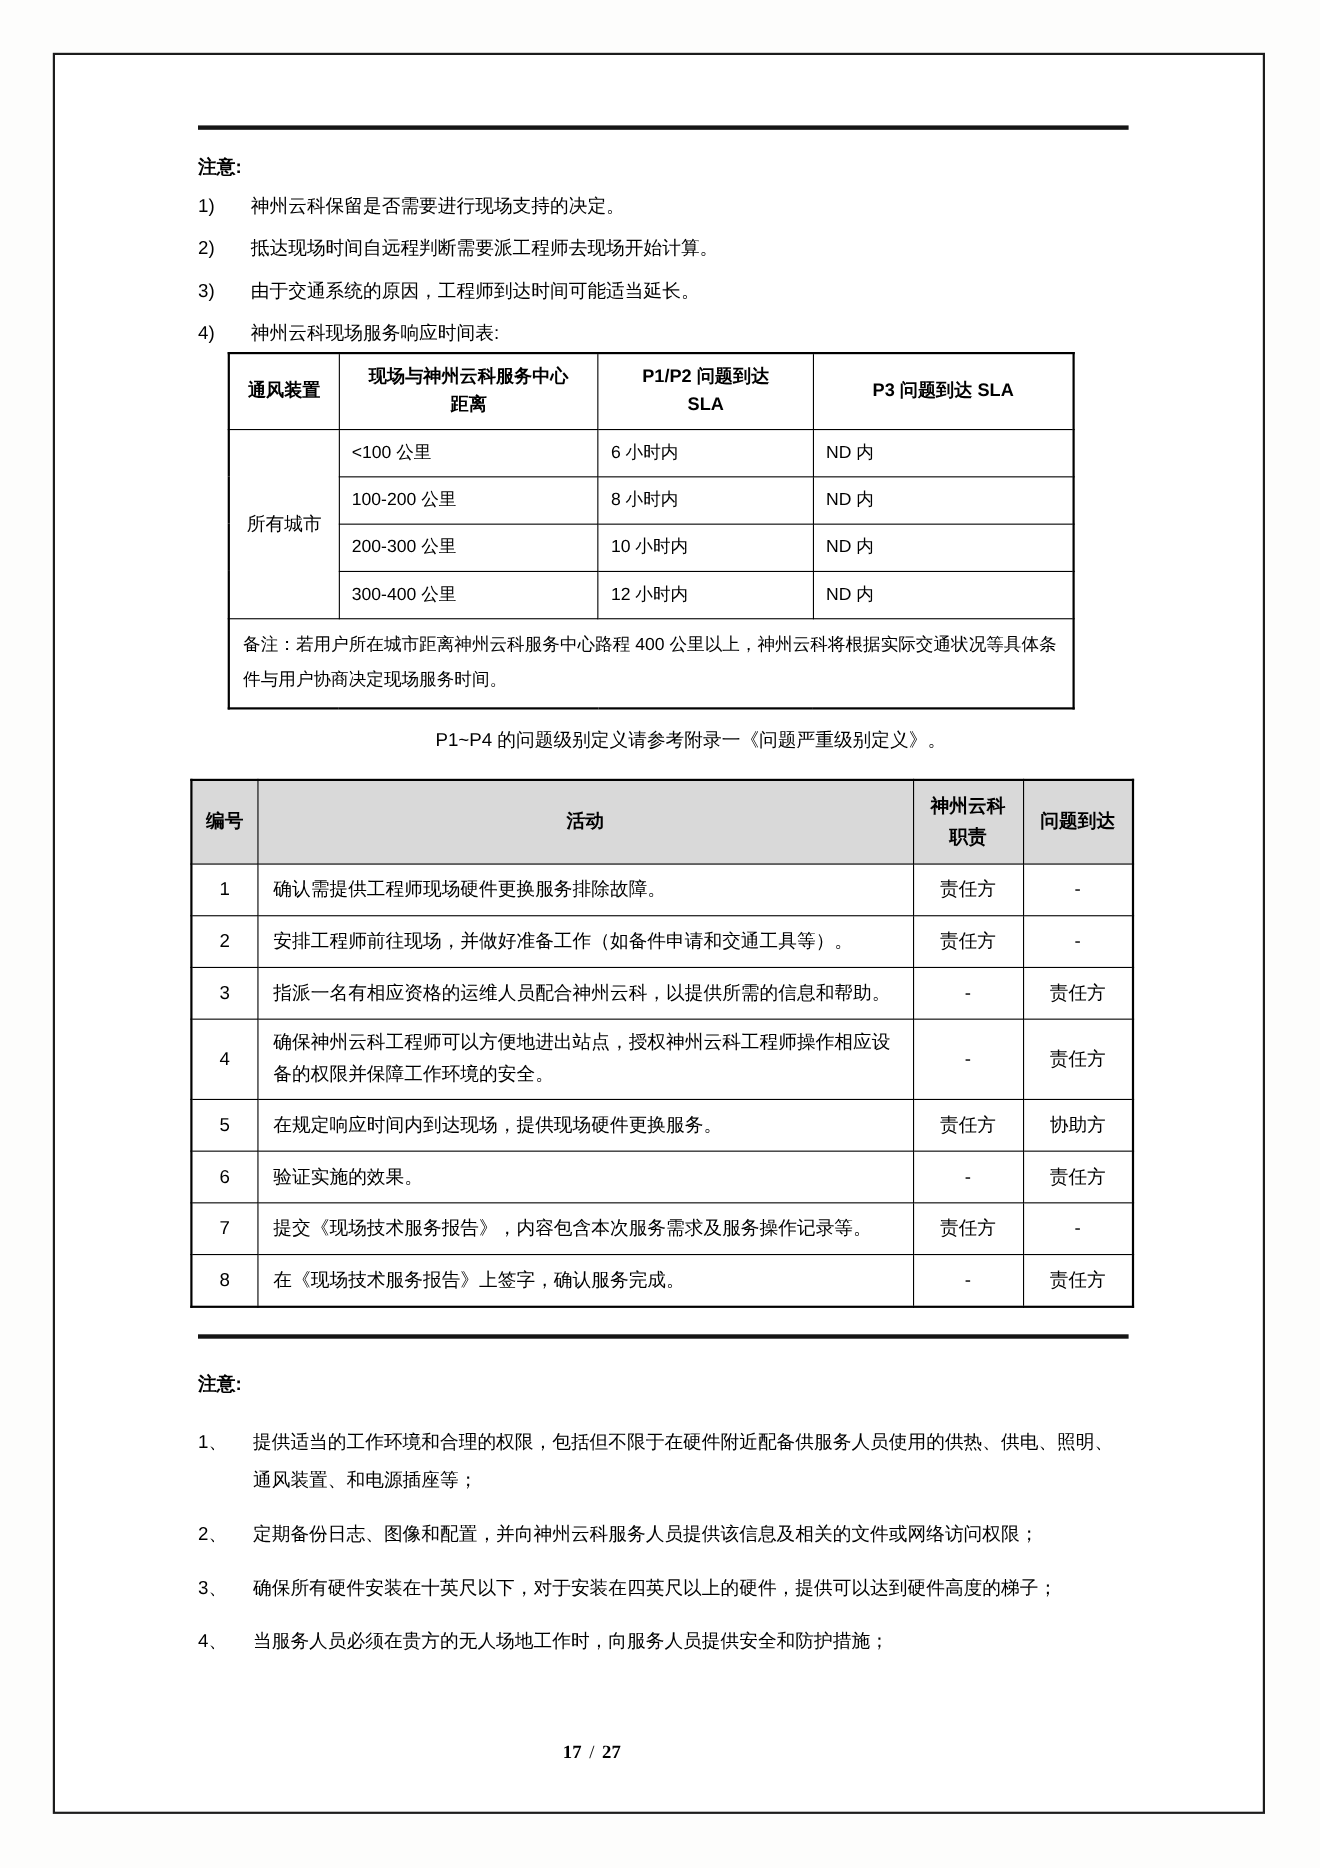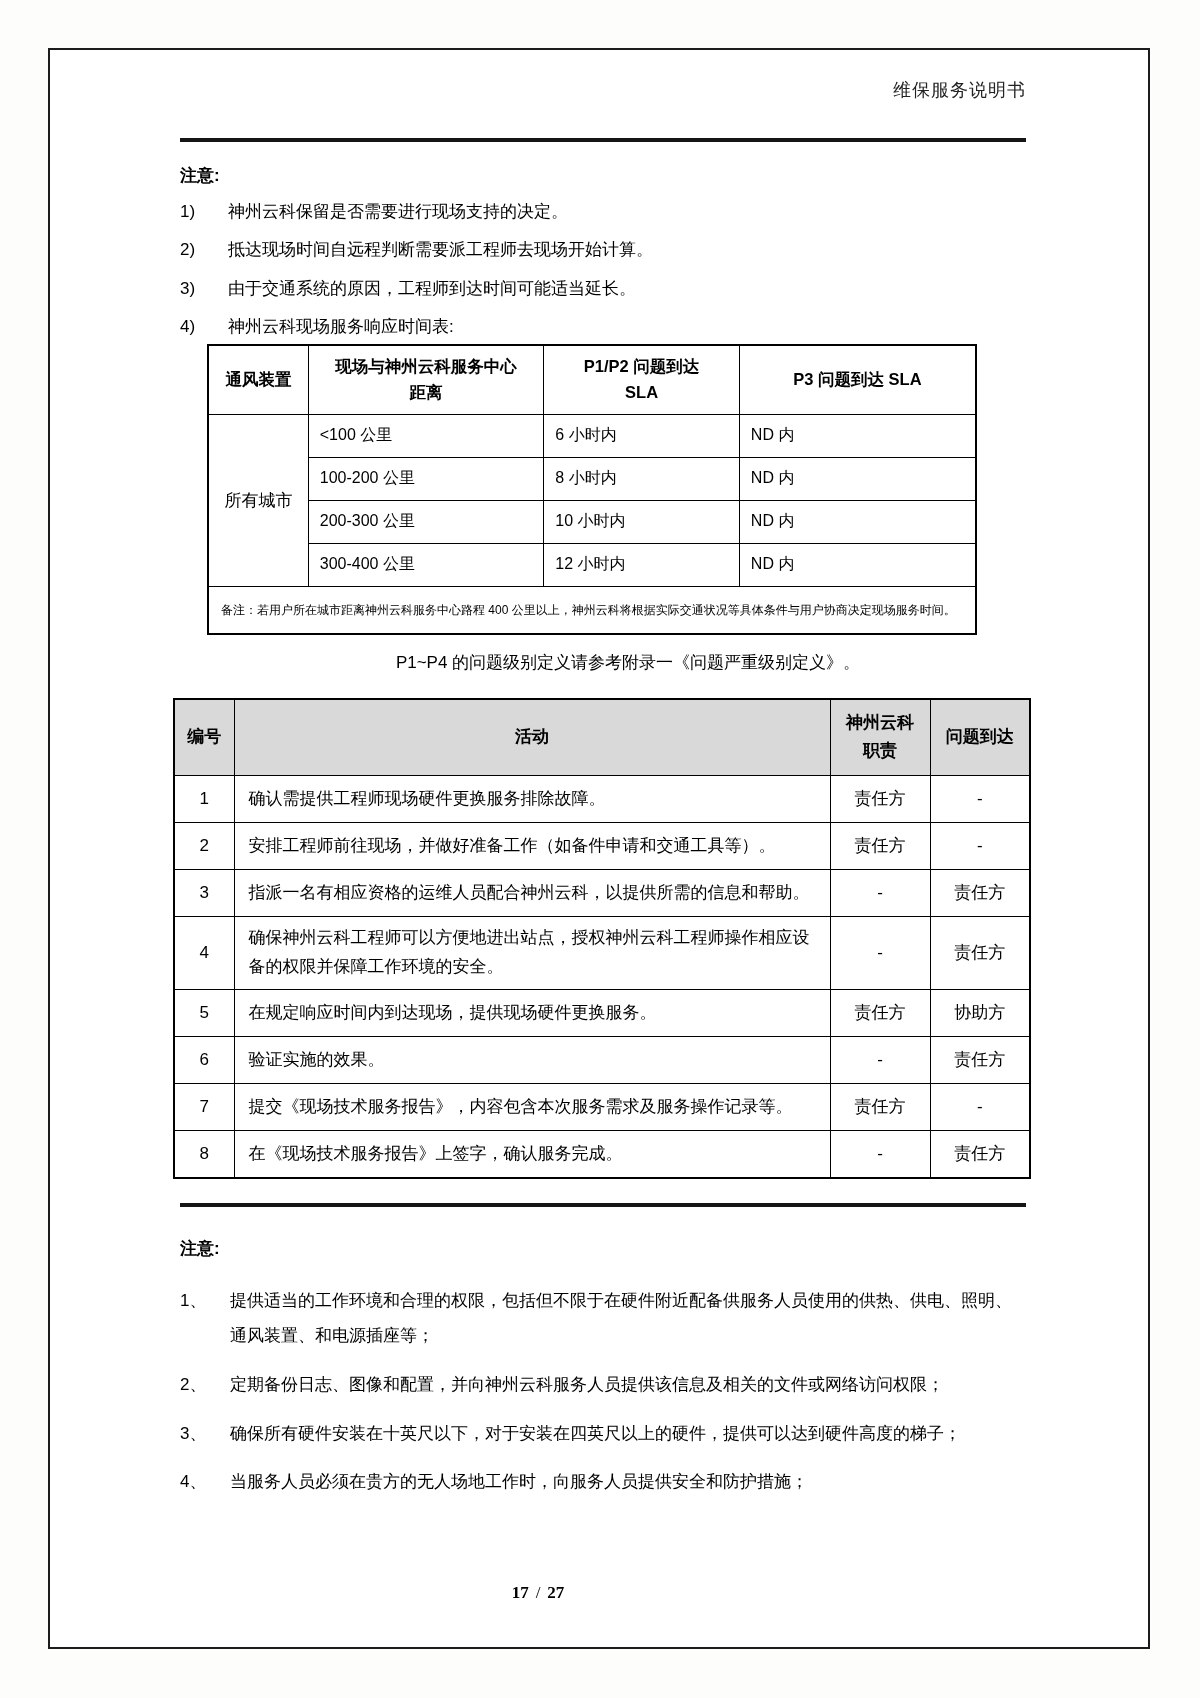--- a/index.html
+++ b/index.html
@@ -30,21 +30,21 @@
   table{border-collapse:collapse;}
   .sla-table{
     margin:2px 0 0 27px;width:770px;table-layout:fixed;
     border:2px solid #000;font-size:16px;
   }
   .sla-table th,.sla-table td{border:1.5px solid #000;padding:6px 11px;background:#fff;}
   .sla-table th{font-weight:bold;text-align:center;font-size:16.5px;line-height:1.55;padding:8px 6px;}
   .pre{white-space:pre-line;}
   .sla-table td{text-align:left;height:30px;}
   .sla-table .city-cell{text-align:center;font-size:17px;}
-  .sla-table .note-cell{line-height:2.0;padding:8px 12px;font-size:12px;}
+  .sla-table .note-cell{line-height:2.0;padding:8px 12px;font-size:16px;}
   .col-city{width:100px;}.col-dist{width:235px;}.col-p12{width:195px;}.col-p3{width:236px;}
 
   .p-note{margin:16px 0 0 50px;font-size:17px;text-align:center;}
 
   .section-title{margin-top:52px;font-size:19.5px;letter-spacing:0.5px;}
 
   
   .resp-table{
     margin:24px 0 0 -7px;width:856px;table-layout:fixed;
     border:2.5px solid #000;font-size:17px;
@@ -70,21 +70,20 @@
   .footer .pg{font-weight:bold;}
   .footer .sep{font-weight:normal;padding:0 7px;}
 </style>
 </head>
 <body>
 
 <div class="frame"></div>
 
 <div class="content">
 
-  <div class="doc-header">维保服务说明书</div>
 
   <hr class="hr-thick">
 
   <div class="notice-label">注意:</div>
 
   <div class="num-list">
     <div class="num-item">
       <span class="num">1)</span>
       <span class="txt">神州云科保留是否需要进行现场支持的决定。</span>
     </div>

